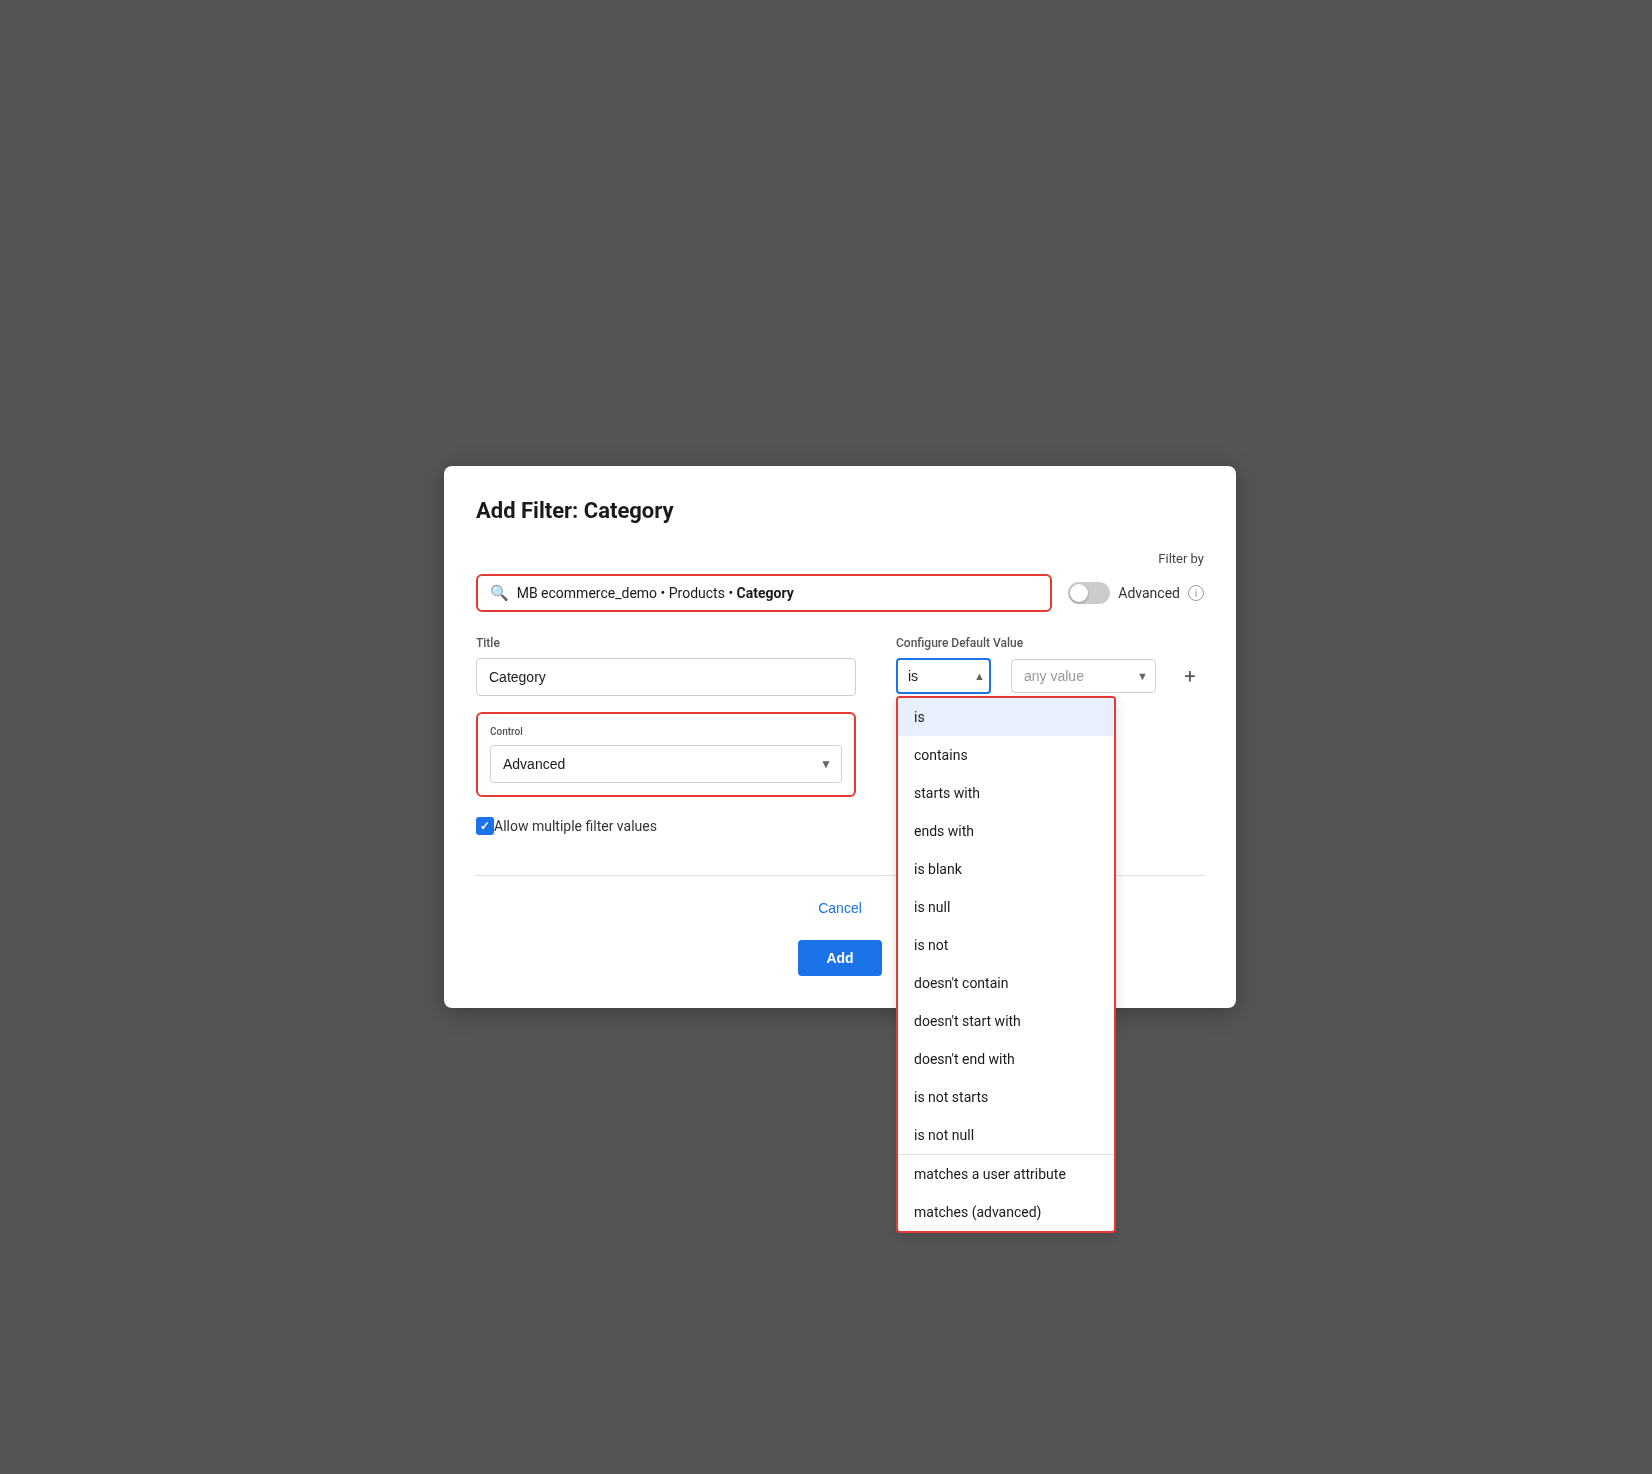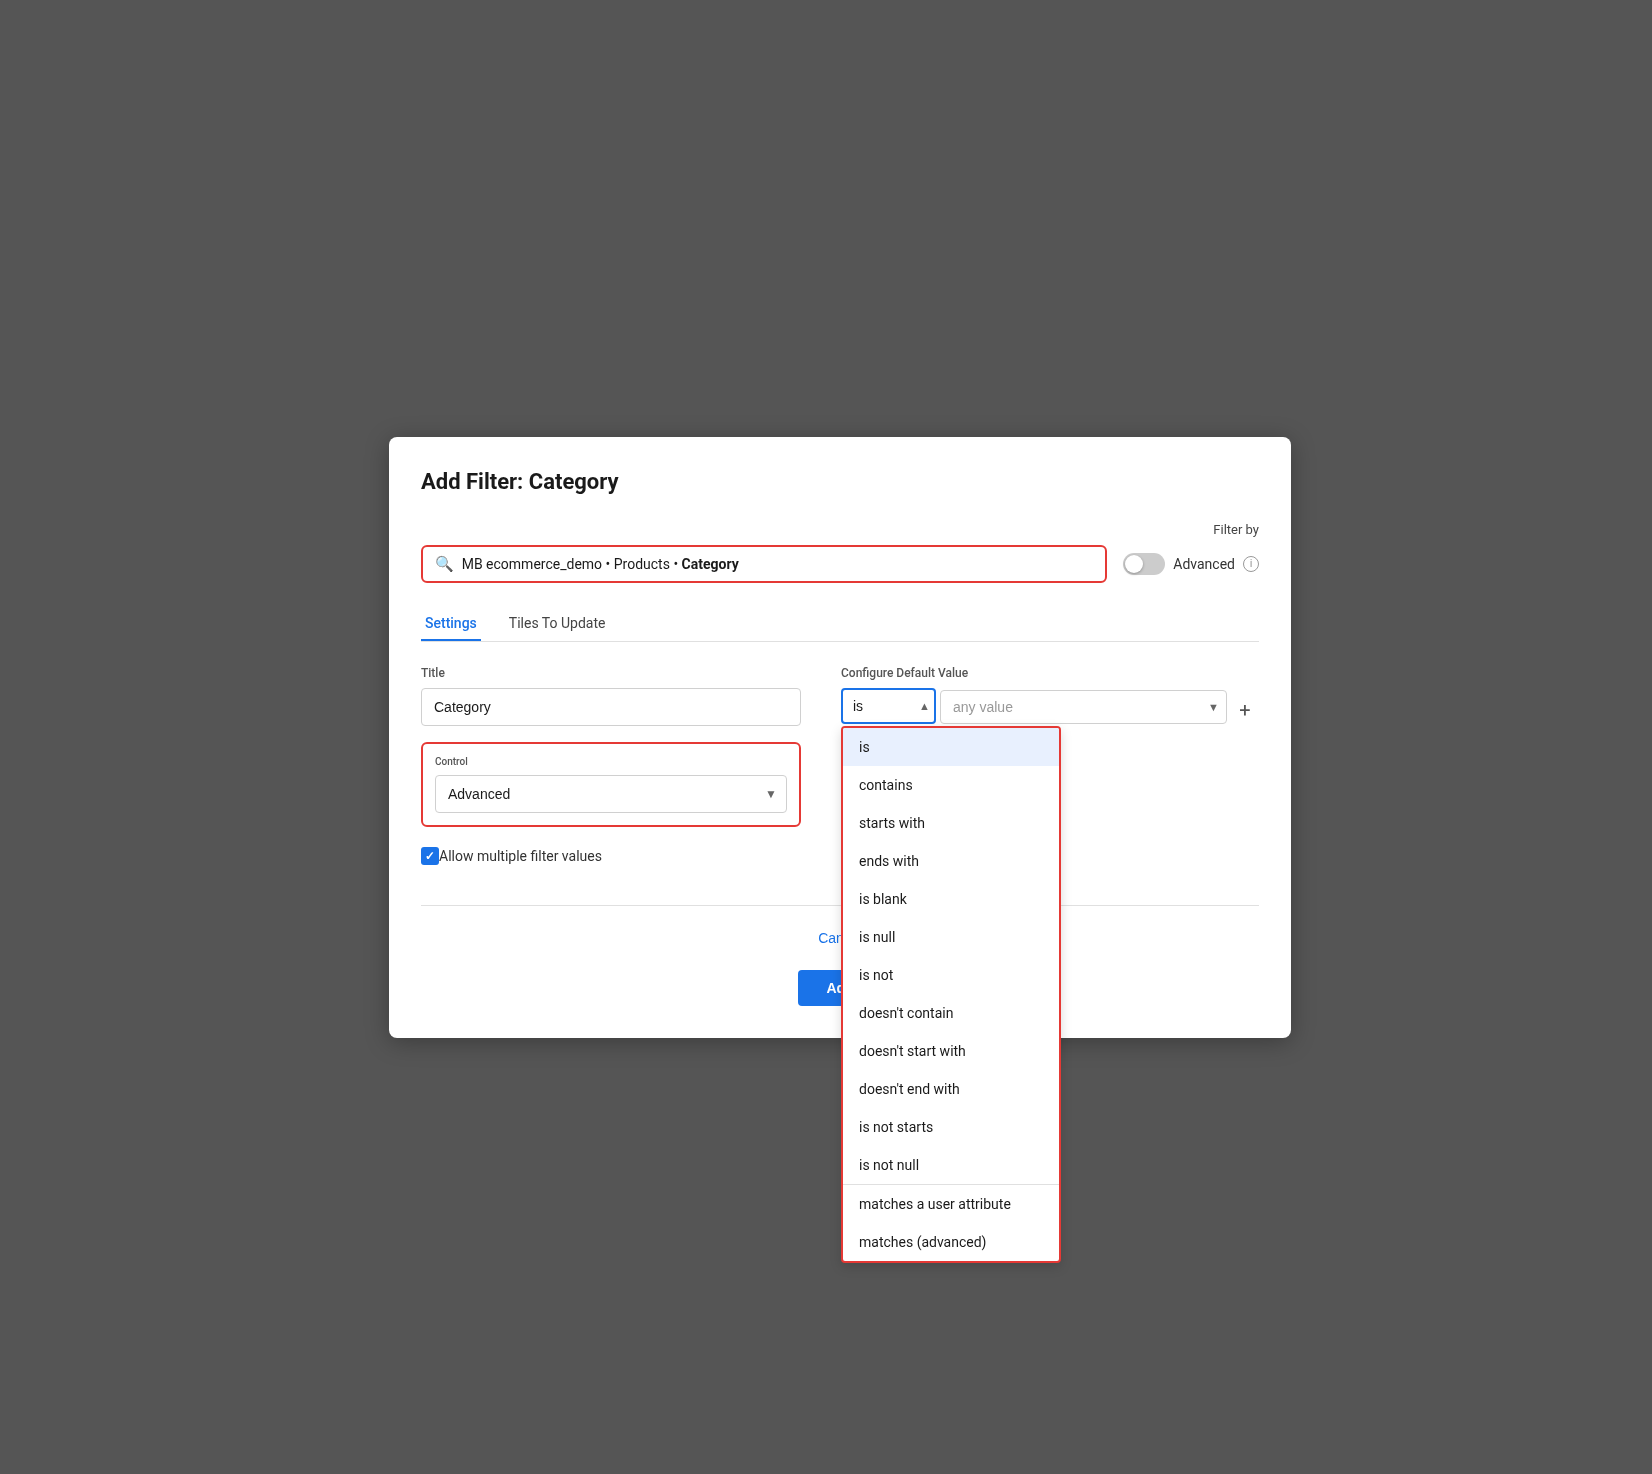--- a/index.html
+++ b/index.html
@@ -7,21 +7,21 @@
       background: #555;
       display: flex;
       justify-content: center;
       align-items: center;
       min-height: 100vh;
       font-family: -apple-system, BlinkMacSystemFont, 'Segoe UI', Roboto, sans-serif;
     }
     .dialog {
       background: #fff;
       border-radius: 8px;
-      width: 902px;
+      width: 792px;
       padding: 32px;
       position: relative;
       box-shadow: 0 4px 24px rgba(0,0,0,0.3);
       margin-left: 28px;
     }
     .dialog-title {
       font-size: 22px;
       font-weight: 700;
       color: #1a1a1a;
       margin-bottom: 28px;
@@ -210,22 +210,22 @@
     }
     
     .configure-label {
       font-size: 12px;
       color: #555;
       margin-bottom: 8px;
       font-weight: 500;
     }
     .configure-row {
       display: flex;
-      align-items: flex-end;
-      gap: 4px;
+      align-items: center;
+      gap: 20px;
       position: relative;
     }
     .operator-select-wrapper {
       position: relative;
     }
     .operator-select {
       border: 2px solid #1a73e8;
       border-radius: 4px;
       padding: 8px 28px 8px 10px;
       font-size: 14px;
@@ -353,24 +353,20 @@
         MB ecommerce_demo • Products • <strong>Category</strong>
       </span>
     </div>
     <div class="advanced-toggle-area">
       <div class="toggle-switch"></div>
       <span class="advanced-label">Advanced</span>
       <div class="info-icon">i</div>
     </div>
   </div>
 
-  <div class="tabs-row">
-    <div class="tab active">Settings</div>
-    <div class="tab">Tiles To Update</div>
-  </div>
 
   <div class="two-col">
     <div class="left-col">
       <div class="field-label">Title</div>
       <input class="text-input" type="text" value="Category" style="">
 
       <div class="control-box">
         <div class="control-label">Control</div>
         <div class="select-wrapper">
           <select class="select-input">

